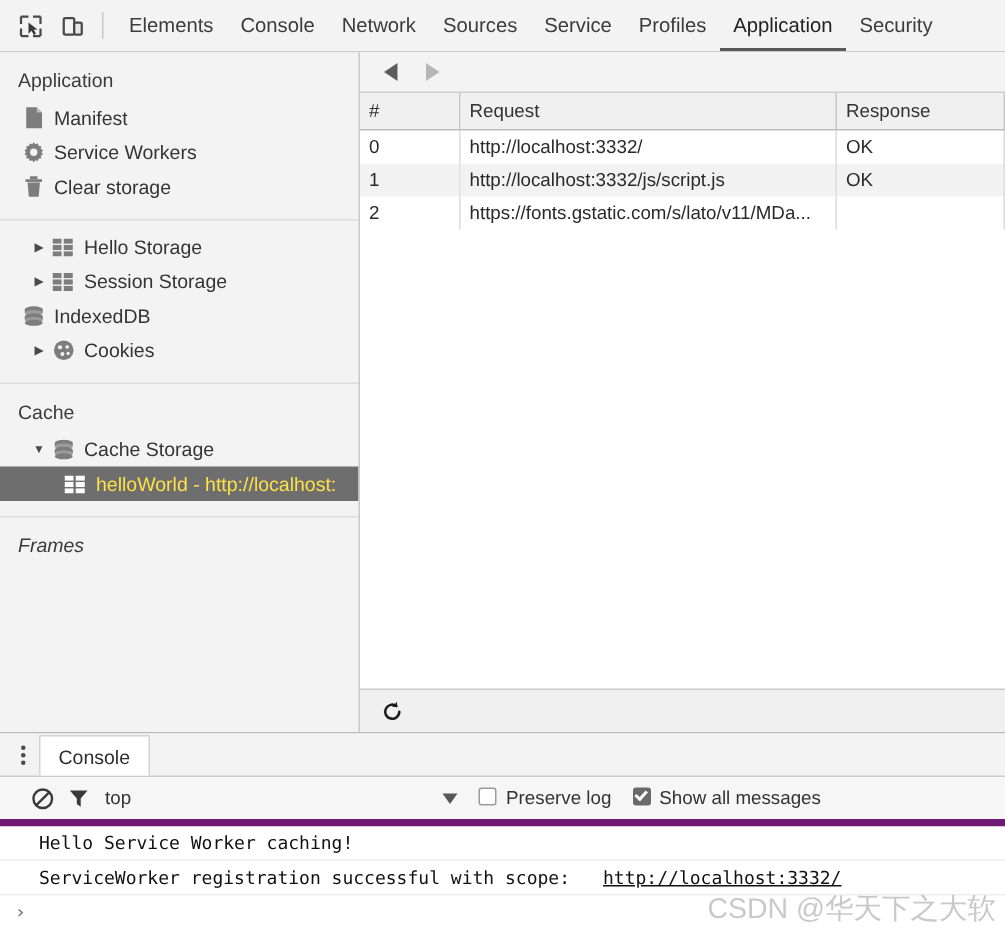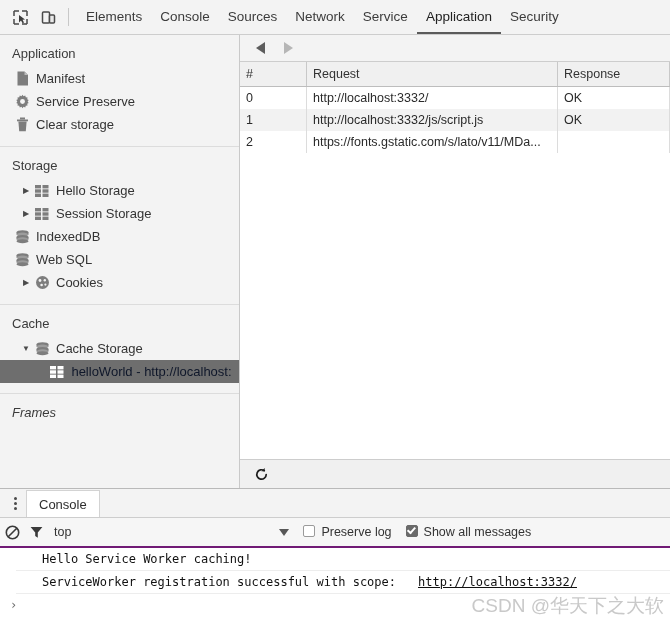--- a/index.html
+++ b/index.html
@@ -90,22 +90,21 @@
     cursor: pointer;
     white-space: nowrap;
     font-size: 13px;
     color: #343434;
   }
   .sb-row.indent1 { padding-left: 20px; }
   .sb-row.indent2 { }
   .sb-row.indent3 { padding-left: 40px; }
   .sb-row.selected {
     background: #6e6e6e;
-    color: #0f172a;
-    justify-content: center;
+    color: #fde047;
   }
   .sb-arrow {
     width: 12px;
     min-width: 12px;
     display: inline-block;
     text-align: center;
     font-size: 8px;
     color: #4a4a4a;
     line-height: 1;
   }
@@ -259,24 +258,24 @@
     border-bottom: none;
     color: #2e2e2e;
     cursor: pointer;
     box-sizing: border-box;
     margin-top: 1px;
   }
   #console-toolbar {
     height: 28px;
     min-height: 28px;
     background: #f6f6f6;
-    border-bottom: 2px solid #701a75;
-    display: flex;
-    align-items: center;
-    padding-left: 0;
+    border-bottom: 5px solid #701a75;
+    display: flex;
+    align-items: center;
+    padding-left: 16px;
     font-size: 12.5px;
     color: #333;
   }
   .ctb-icon {
     width: 24px;
     height: 22px;
     display: flex;
     align-items: center;
     justify-content: center;
     cursor: pointer;
@@ -331,21 +330,20 @@
     font-family: "DejaVu Sans Mono", monospace;
     font-size: 12px;
     position: relative;
   }
   .console-line {
     padding: 3px 0 3px 26px;
     border-bottom: 1px solid #ededed;
     color: #111;
     white-space: nowrap;
     line-height: 16px;
-    margin-left: 16px;
   }
   .console-link {
     color: #111;
     text-decoration: underline;
     margin-left: 22px;
     cursor: pointer;
   }
   .console-prompt {
     padding: 3px 0 3px 10px;
     color: #6a6a6a;
@@ -375,23 +373,24 @@
   <div class="tool-icon-btn">
     <svg width="17" height="17" viewBox="0 0 17 17">
       <rect x="2.5" y="3" width="7" height="11" rx="1" stroke="#4a4a4a" stroke-width="1.5" fill="none"></rect>
       <rect x="9.5" y="6" width="5" height="8" rx="1" stroke="#4a4a4a" stroke-width="1.5" fill="#e9e9e9"></rect>
     </svg>
   </div>
   <div class="tb-sep"></div>
 
   <div class="panel-tab">Elements</div>
   <div class="panel-tab">Console</div>
+  <div class="panel-tab">Network</div>
   <div class="panel-tab">Sources</div>
-  <div class="panel-tab">Network</div>
   <div class="panel-tab">Service</div>
+  <div class="panel-tab">Profiles</div>
   <div class="panel-tab selected">Application</div>
   <div class="panel-tab">Security</div>
 </div>
 
 <div id="middle">
 
   <div id="sidebar">
 
     <div class="sb-section">
       <div class="sb-title">Application</div>
@@ -406,37 +405,36 @@
         <span class="sb-label">Manifest</span>
       </div>
 
       <div class="sb-row indent2">
         <span class="sb-ico">
           <svg width="15" height="15" viewBox="0 0 16 16">
               <path d="M8 0.8 l1.1 1.5 1.8-.6 .6 1.8 1.9 .2-.4 1.8 1.6 1-1.1 1.5 1.1 1.5-1.6 1 .4 1.8-1.9 .2-.6 1.8-1.8-.6L8 15.2l-1.1-1.5-1.8 .6-.6-1.8-1.9-.2 .4-1.8-1.6-1 1.1-1.5L1.4 6.5l1.6-1-.4-1.8 1.9-.2 .6-1.8 1.8 .6z" fill="#7d7d7d"></path>
               <circle cx="8" cy="8" r="2.6" fill="#f3f3f3"></circle>
             </svg>
         </span>
-        <span class="sb-label">Service Preserve</span>
+        <span class="sb-label">Service Workers</span>
       </div>
 
       <div class="sb-row indent2">
         <span class="sb-ico">
           <svg width="13" height="15" viewBox="0 0 13 15">
               <rect x="4" y="0.5" width="5" height="2" fill="#7d7d7d"></rect>
               <rect x="1" y="2.5" width="11" height="1.8" fill="#7d7d7d"></rect>
               <path d="M2.4 4.6 h8.2 l-.8 9.6 h-6.6 z" fill="#7d7d7d"></path>
             </svg>
         </span>
         <span class="sb-label">Clear storage</span>
       </div>
     </div>
 
     <div class="sb-section">
-      <div class="sb-title">Storage</div>
 
       <div class="sb-row indent1">
         <span class="sb-arrow">▶</span>
         <span class="sb-ico">
           <svg width="14" height="12" viewBox="0 0 14 12">
               <rect x="0" y="0" width="6" height="3.4" fill="#7d7d7d"></rect>
               <rect x="7.5" y="0" width="6" height="3.4" fill="#7d7d7d"></rect>
               <rect x="0" y="4.3" width="6" height="3.4" fill="#7d7d7d"></rect>
               <rect x="7.5" y="4.3" width="6" height="3.4" fill="#7d7d7d"></rect>
               <rect x="0" y="8.6" width="6" height="3.4" fill="#7d7d7d"></rect>
@@ -469,34 +467,20 @@
               <ellipse cx="7.5" cy="4.6" rx="6" ry="2" fill="#9c9c9c"></ellipse>
               <ellipse cx="7.5" cy="6.9" rx="6" ry="2" fill="#7d7d7d"></ellipse>
               <rect x="1.5" y="6.9" width="12" height="2.3" fill="#7d7d7d"></rect>
               <ellipse cx="7.5" cy="9.3" rx="6" ry="2" fill="#9c9c9c"></ellipse>
               <ellipse cx="7.5" cy="11.2" rx="6" ry="2" fill="#7d7d7d"></ellipse>
             </svg>
         </span>
         <span class="sb-label">IndexedDB</span>
       </div>
 
-      <div class="sb-row indent2">
-        <span class="sb-ico">
-          <svg width="15" height="14" viewBox="0 0 15 14">
-              <ellipse cx="7.5" cy="2.2" rx="6" ry="2" fill="#7d7d7d"></ellipse>
-              <rect x="1.5" y="2.2" width="12" height="2.3" fill="#7d7d7d"></rect>
-              <ellipse cx="7.5" cy="4.6" rx="6" ry="2" fill="#9c9c9c"></ellipse>
-              <ellipse cx="7.5" cy="6.9" rx="6" ry="2" fill="#7d7d7d"></ellipse>
-              <rect x="1.5" y="6.9" width="12" height="2.3" fill="#7d7d7d"></rect>
-              <ellipse cx="7.5" cy="9.3" rx="6" ry="2" fill="#9c9c9c"></ellipse>
-              <ellipse cx="7.5" cy="11.2" rx="6" ry="2" fill="#7d7d7d"></ellipse>
-            </svg>
-        </span>
-        <span class="sb-label">Web SQL</span>
-      </div>
 
       <div class="sb-row indent1">
         <span class="sb-arrow">▶</span>
         <span class="sb-ico">
           <svg width="15" height="15" viewBox="0 0 15 15">
               <circle cx="7.5" cy="7.5" r="6.5" fill="#7d7d7d"></circle>
               <circle cx="5" cy="5.5" r="1.4" fill="#f3f3f3"></circle>
               <circle cx="9.8" cy="5.3" r="1.2" fill="#f3f3f3"></circle>
               <circle cx="6.6" cy="10" r="1.3" fill="#f3f3f3"></circle>
               <circle cx="10.4" cy="9.6" r="1.1" fill="#f3f3f3"></circle>

